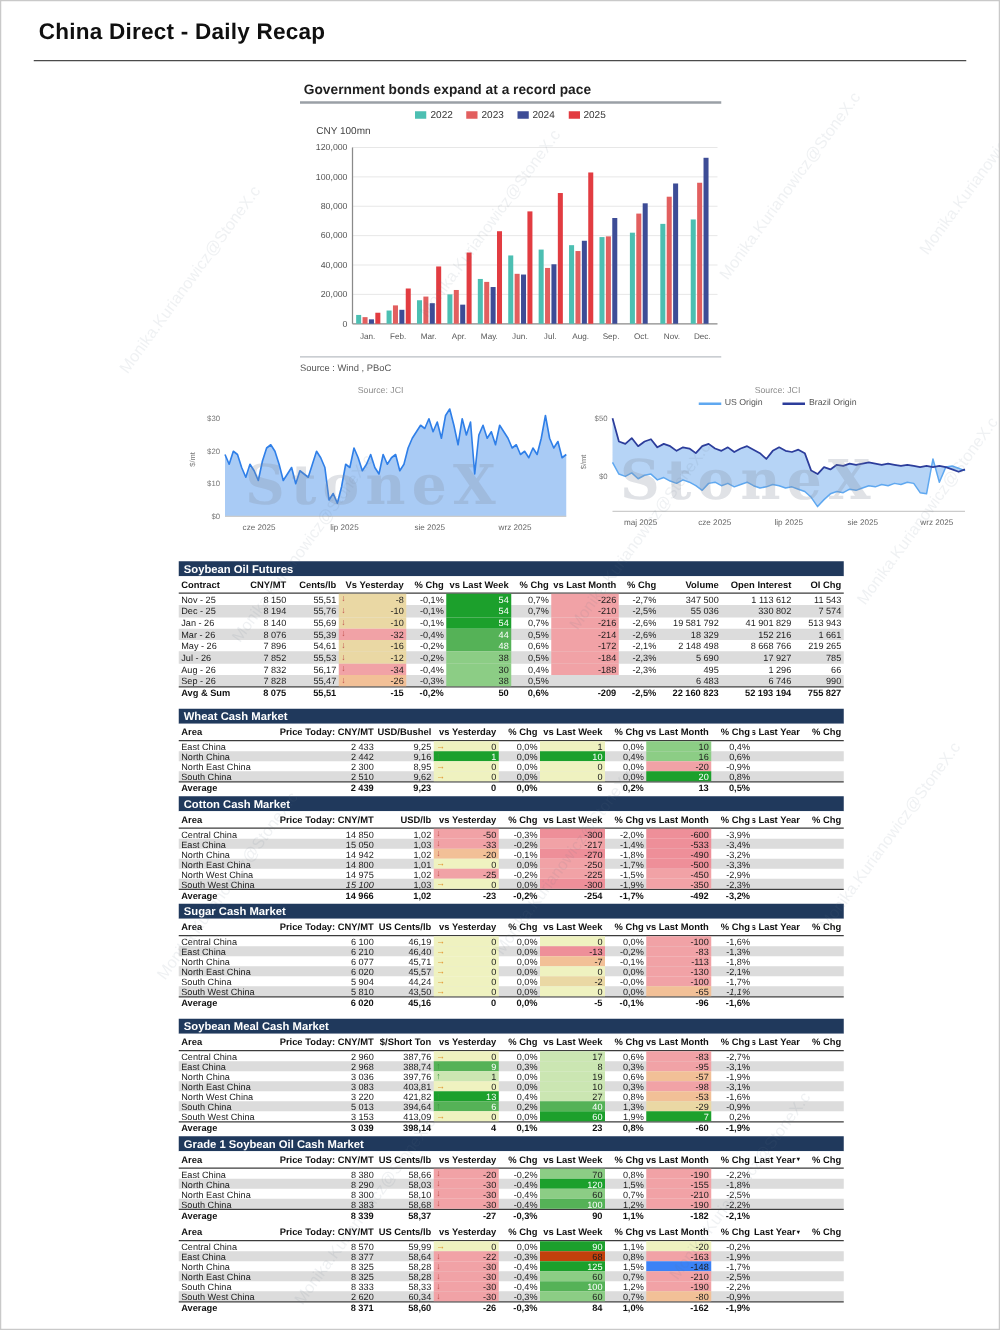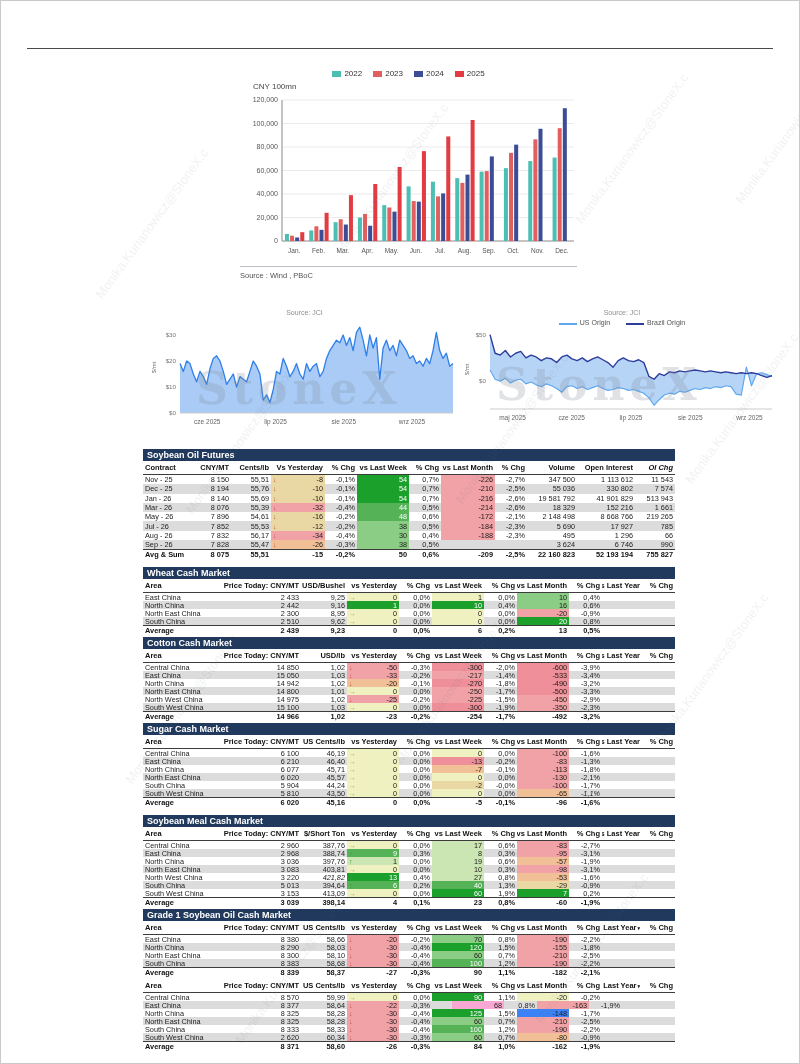--- a/index.html
+++ b/index.html
@@ -40,23 +40,25 @@
   .arr{font-weight:700;font-size:7px;line-height:1;}
   .sort-ic{font-size:5px;margin-left:1px;}
 
   .wm{position:absolute;color:rgba(100,115,140,.10);font-size:13px;transform:rotate(-54deg);white-space:nowrap;pointer-events:none;z-index:5;}
   .wm-brand{position:absolute;font-family:"DejaVu Serif",serif;font-weight:700;font-size:44px;color:rgba(130,140,155,.25);letter-spacing:5px;pointer-events:none;z-index:5;}
 </style>
 </head>
 <body>
 
 <div class="page">
+  <div class="pg-title">China Direct - Daily Recap</div>
   <div class="title-rule"></div>
 
   <div class="bar-block">
+    <div class="chart-title">Government bonds expand at a record pace</div>
     <div class="legend" id="bar-legend">
         <span class="it">
           <span class="sw" style="background: rgb(76, 191, 178);"></span>
           <span>2022</span>
         </span>
         <span class="it">
           <span class="sw" style="background: rgb(226, 95, 95);"></span>
           <span>2023</span>
         </span>
         <span class="it">
@@ -194,21 +196,21 @@
           <div class="tc" style="width: 42px;">CNY/MT</div>
           <div class="tc" style="width: 40px;">Cents/lb</div>
           <div class="tc" style="width: 54px;">Vs Yesterday</div>
           <div class="tc" style="width: 32px;">% Chg</div>
           <div class="tc" style="width: 52px;">vs Last Week</div>
           <div class="tc" style="width: 32px;">% Chg</div>
           <div class="tc" style="width: 54px;">vs Last Month</div>
           <div class="tc" style="width: 32px;">% Chg</div>
           <div class="tc" style="width: 50px;">Volume</div>
           <div class="tc" style="width: 58px;">Open Interest</div>
-          <div class="tc" style="width: 40px; font-style: italic;">OI Chg</div>
+          <div class="tc" style="width: 40px;">OI Chg</div>
         </div>
         <div class="trow tr tr-f">
           <div class="tc first" style="width: 46px;">Nov - 25</div>
           <div class="tc" style="width: 42px;">8 150</div>
           <div class="tc" style="width: 40px;">55,51</div>
           <div class="tc vc" style="width: 54px; background: rgb(234, 216, 164);">
             <span class="arr" style="color: rgb(192, 80, 77);">↓</span>
             <span>-8</span>
           </div>
           <div class="tc" style="width: 32px;">-0,1%</div>
@@ -373,21 +375,21 @@
             <span>-26</span>
           </div>
           <div class="tc" style="width: 32px;">-0,3%</div>
           <div class="tc vc" style="width: 52px; background: rgb(140, 205, 133);">
             <span></span>
             <span>38</span>
           </div>
           <div class="tc" style="width: 32px;">0,5%</div>
           <div class="tc" style="width: 54px;"></div>
           <div class="tc" style="width: 32px;"></div>
-          <div class="tc" style="width: 50px;">3 624</div>
+          <div class="tc" style="width: 50px;">6 483</div>
           <div class="tc" style="width: 58px;">6 746</div>
           <div class="tc" style="width: 40px;">990</div>
         </div>
         <div class="trow tfoot">
           <div class="tc first" style="width: 46px;">Avg &amp; Sum</div>
           <div class="tc" style="width: 42px;">8 075</div>
           <div class="tc" style="width: 40px;">55,51</div>
           <div class="tc" style="width: 54px;">-15</div>
           <div class="tc" style="width: 32px;">-0,2%</div>
           <div class="tc" style="width: 52px;">50</div>
@@ -636,21 +638,21 @@
           <div class="tc vc" style="width: 52px; background: rgb(241, 162, 166);">
             <span></span>
             <span>-450</span>
           </div>
           <div class="tc" style="width: 33px;">-2,9%</div>
           <div class="tc" style="width: 40px;"></div>
           <div class="tc" style="width: 33px;"></div>
         </div>
         <div class="trow tr tr-c alt">
           <div class="tc first" style="width: 78px;">South West China</div>
-          <div class="tc" style="width: 80px;">15 100</div>
+          <div class="tc" style="width: 80px; font-style: italic;">15 100</div>
           <div class="tc" style="width: 46px;">1,03</div>
           <div class="tc vc" style="width: 52px; background: rgb(239, 242, 192);">
             <span class="arr" style="color: rgb(225, 154, 55);">→</span>
             <span>0</span>
           </div>
           <div class="tc" style="width: 33px;">0,0%</div>
           <div class="tc vc" style="width: 52px; background: rgb(238, 143, 153);">
             <span></span>
             <span>-300</span>
           </div>
@@ -937,21 +939,21 @@
             <span></span>
             <span>-98</span>
           </div>
           <div class="tc" style="width: 33px;">-3,1%</div>
           <div class="tc" style="width: 40px;"></div>
           <div class="tc" style="width: 33px;"></div>
         </div>
         <div class="trow tr tr-c">
           <div class="tc first" style="width: 78px;">North West China</div>
           <div class="tc" style="width: 80px;">3 220</div>
-          <div class="tc" style="width: 46px; font-style: italic;">421,82</div>
+          <div class="tc" style="width: 46px;">421,82</div>
           <div class="tc vc" style="width: 52px; background: rgb(28, 160, 44); color: rgb(255, 255, 255);">
             <span class="arr" style="color: rgb(62, 150, 65);">↑</span>
             <span>13</span>
           </div>
           <div class="tc" style="width: 33px;">0,4%</div>
           <div class="tc vc" style="width: 52px; background: rgb(203, 230, 178);">
             <span></span>
             <span>27</span>
           </div>
           <div class="tc" style="width: 33px;">0,8%</div>
@@ -1176,21 +1178,21 @@
         </div>
         <div class="trow tr tr-c alt">
           <div class="tc first" style="width: 78px;">East China</div>
           <div class="tc" style="width: 80px;">8 377</div>
           <div class="tc" style="width: 46px;">58,64</div>
           <div class="tc vc" style="width: 52px; background: rgb(241, 162, 166);">
             <span class="arr" style="color: rgb(192, 80, 77);">↓</span>
             <span>-22</span>
           </div>
           <div class="tc" style="width: 33px;">-0,3%</div>
-          <div class="tc vc" style="width: 52px; background: #f9a8d4; margin-left: 20px;">
+          <div class="tc vc" style="width: 52px; background: #c2410c;">
             <span></span>
             <span>68</span>
           </div>
           <div class="tc" style="width: 33px;">0,8%</div>
           <div class="tc vc" style="width: 52px; background: rgb(241, 162, 166);">
             <span></span>
             <span>-163</span>
           </div>
           <div class="tc" style="width: 33px;">-1,9%</div>
           <div class="tc" style="width: 40px;"></div>

